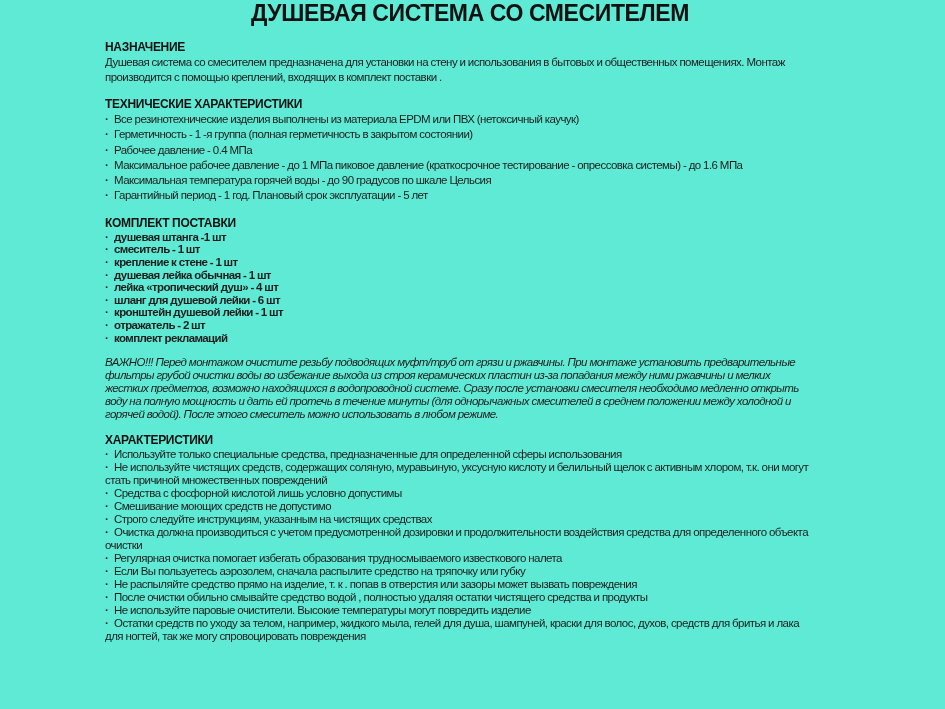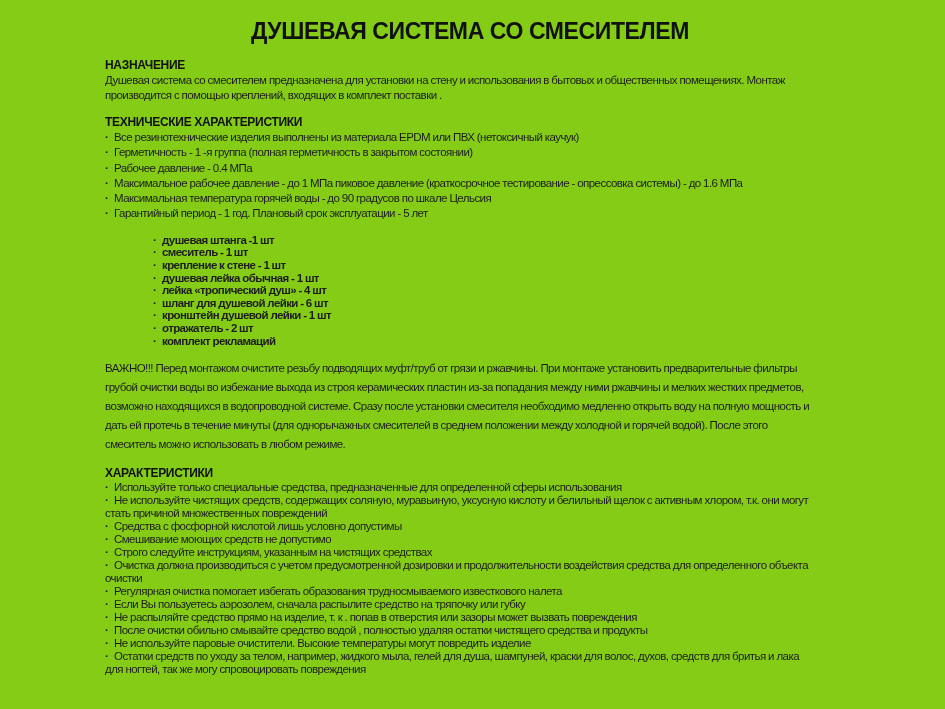--- a/index.html
+++ b/index.html
@@ -11,23 +11,23 @@
     width: 945px;
     min-height: 709px;
     font-family: "Liberation Sans", sans-serif;
     color: #1d1d1d;
     -webkit-font-smoothing: antialiased;
   }
   .page {
     box-sizing: border-box;
     width: 945px;
     min-height: 709px;
-    padding: 18px 130px 6px 105px;
+    padding: 0 130px 6px 105px;
     overflow: hidden;
-    background: #84cc16;
+    background: #5eead4;
   }
   .doc-title {
     margin: 0 -20px 0 0;
     font-size: 23px;
     font-weight: 700;
     letter-spacing: -0.4px;
     text-align: center;
     line-height: 26px;
     color: #111111;
     white-space: nowrap;
@@ -43,22 +43,22 @@
     color: #111111;
   }
   .body-text {
     font-size: 11.5px;
     font-weight: 400;
     letter-spacing: -0.55px;
     word-spacing: -0.2px;
   }
   .purpose   .line  { line-height: 15px; }
   .specs     .bitem { line-height: 15.3px; }
-  .package   .bitem { line-height: 12.6px; font-weight: 600; letter-spacing: -0.6px; margin-left: 48px; }
-  .important .line  { line-height: 19px; }
+  .package   .bitem { line-height: 12.6px; font-weight: 600; letter-spacing: -0.6px; }
+  .important .line  { line-height: 13px; font-style: italic; }
   .usage     .line,
   .usage     .bitem { line-height: 13px; }
   .bitem { display: block; }
   .blt {
     display: inline-block;
     width: 9px;
     font-weight: 700;
     color: #1d1d1d;
   }
   .line, .bitem { color: #1d1d1d; }
@@ -87,20 +87,21 @@
 
         <div class="bitem"><span class="blt">·</span><span>Максимальное рабочее давление - до 1 МПа пиковое давление (краткосрочное тестирование - опрессовка системы) - до 1.6 МПа</span></div>
 
         <div class="bitem"><span class="blt">·</span><span>Максимальная температура горячей воды - до 90 градусов по шкале Цельсия</span></div>
 
         <div class="bitem"><span class="blt">·</span><span>Гарантийный период - 1 год. Плановый срок эксплуатации - 5 лет</span></div>
       </div>
   </section>
 
   <section class="section package body-text">
+    <h2 class="section-heading">КОМПЛЕКТ ПОСТАВКИ</h2>
     <div>
 
         <div class="bitem"><span class="blt">·</span><span>душевая штанга -1 шт</span></div>
 
         <div class="bitem"><span class="blt">·</span><span>смеситель - 1 шт</span></div>
 
         <div class="bitem"><span class="blt">·</span><span>крепление к стене - 1 шт</span></div>
 
         <div class="bitem"><span class="blt">·</span><span>душевая лейка обычная - 1 шт</span></div>
 

